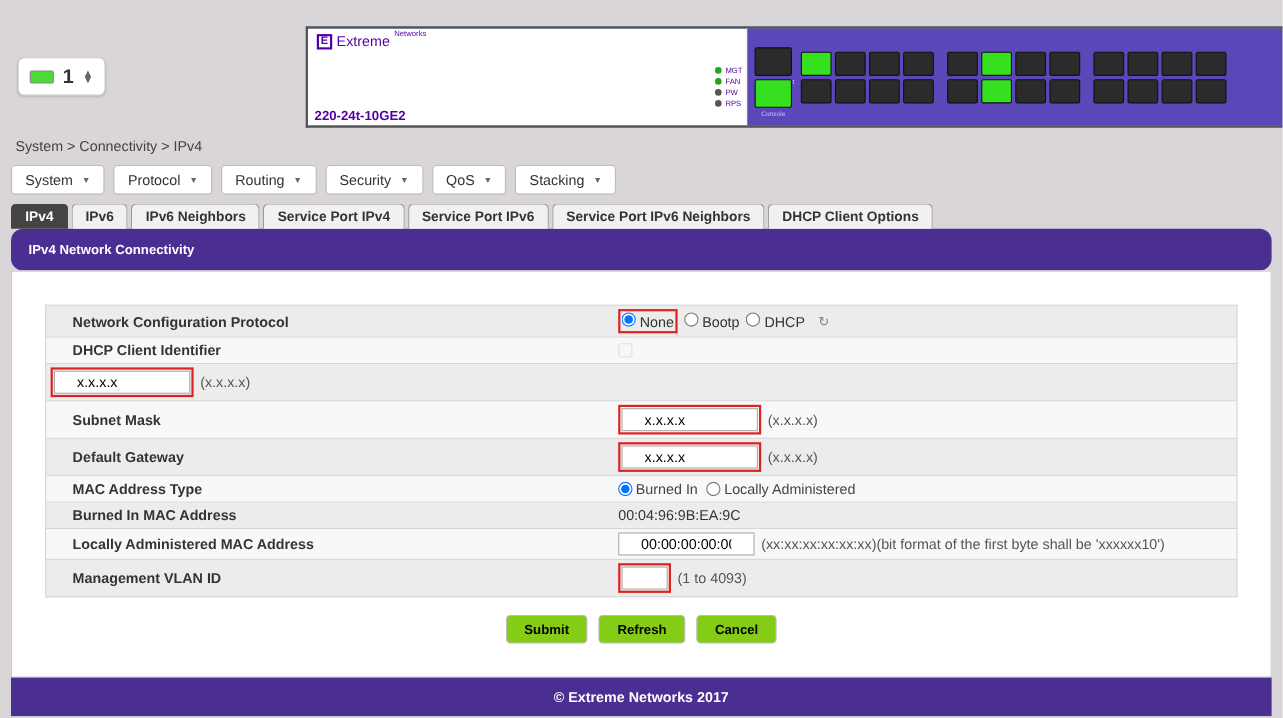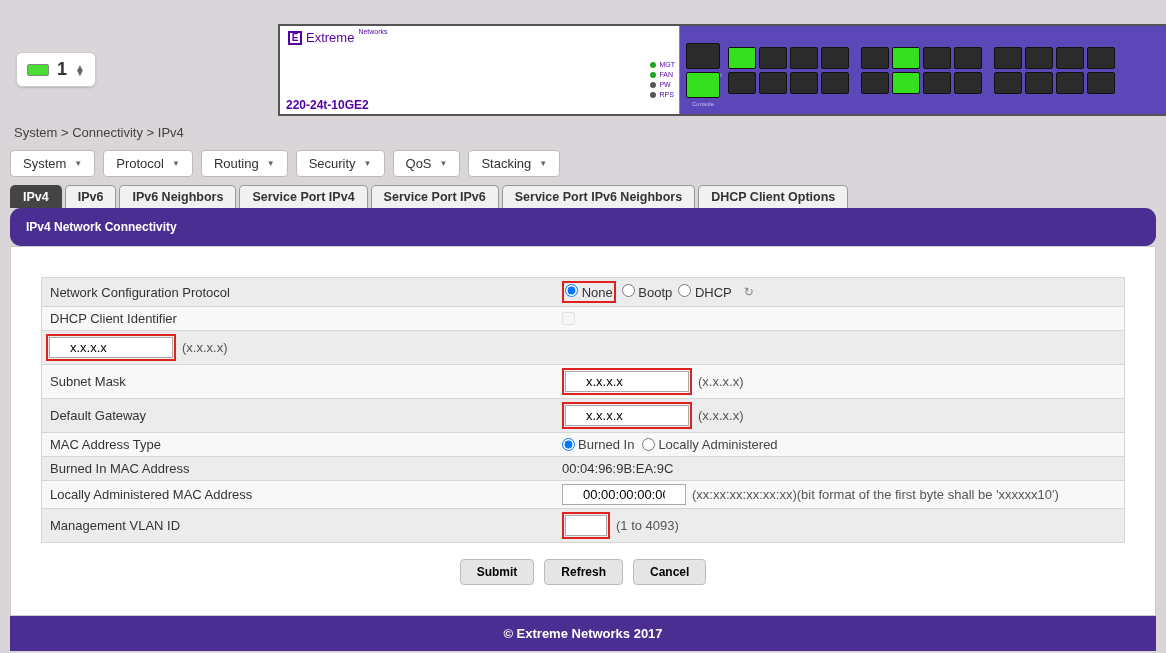--- a/index.html
+++ b/index.html
@@ -154,22 +154,22 @@
   display: flex;
   align-items: center;
   border: 1px solid #d6d6d6;
   border-top: none;
 }
 .field-row:first-child { border-top: 1px solid #d6d6d6;}
 .field-row:nth-child(odd) { background: #ececec;}
 .field-row:nth-child(even) { background: #f8f8f8;}
 .field-label {
   width: 516px;
-  padding: 4px 8px;
-  font-weight: normal;
+  padding: 4px 24px;
+  font-weight: bold;
   font-size: 13px;
   color: #333;
 }
 .field-value {
   flex: 1;
   padding: 3px 4px;
   display: flex;
   align-items: center;
   gap: 6px;
   font-size: 13px;
@@ -188,21 +188,21 @@
 .reload-icon { color:#888; font-size:12px; margin-left:6px; cursor:pointer;}
 input[type=checkbox][disabled]{ opacity:0.55; }
 
 .btn-row {
   display: flex;
   justify-content: center;
   gap: 10px;
   padding: 16px 0 20px 0;
 }
 .action-btn {
-  background: #e5e5e5;
+  background: #84cc16;
   border: 1px solid #bbb;
   border-radius: 4px;
   padding: 5px 16px;
   font-size: 12px;
   font-weight: bold;
   cursor: pointer;
 }
 
 .footer-bar {
   background: #4b2e91;

